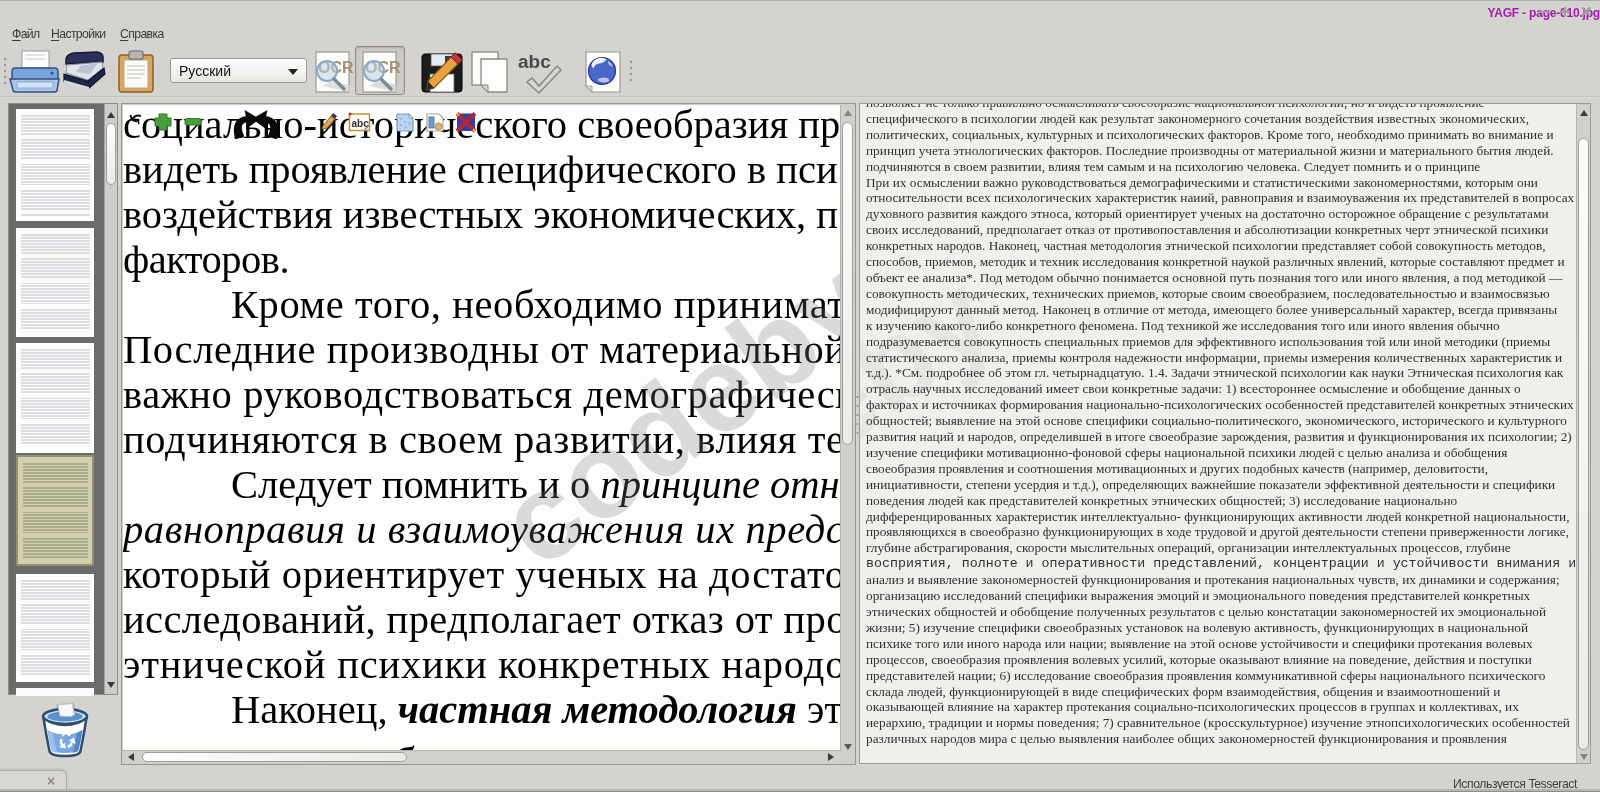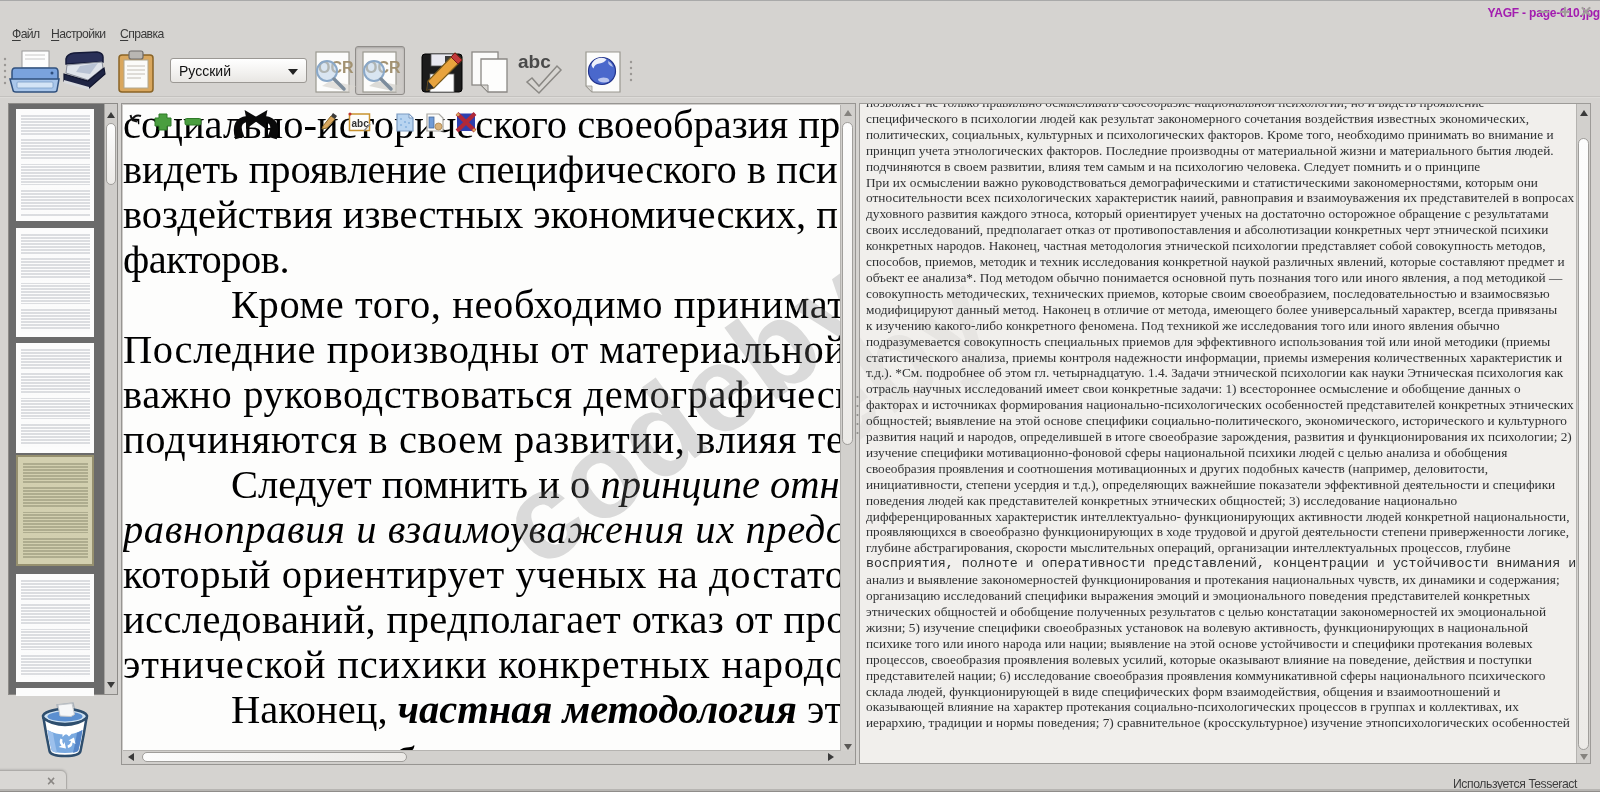--- a/index.html
+++ b/index.html
@@ -356,20 +356,21 @@
 <div style="white-space:nowrap;">анализ и выявление закономерностей функционирования и протекания национальных чувств, их динамики и содержания;</div>
 <div style="white-space:nowrap;">организацию исследований специфики выражения эмоций и эмоционального поведения представителей конкретных</div>
 <div style="white-space:nowrap;">этнических общностей и обобщение полученных результатов с целью констатации закономерностей их эмоциональной</div>
 <div style="white-space:nowrap;">жизни; 5) изучение специфики своеобразных установок на волевую активность, функционирующих в национальной</div>
 <div style="white-space:nowrap;">психике того или иного народа или нации; выявление на этой основе устойчивости и специфики протекания волевых</div>
 <div style="white-space:nowrap;">процессов, своеобразия проявления волевых усилий, которые оказывают влияние на поведение, действия и поступки</div>
 <div style="white-space:nowrap;">представителей нации; 6) исследование своеобразия проявления коммуникативной сферы национального психического</div>
 <div style="white-space:nowrap;">склада людей, функционирующей в виде специфических форм взаимодействия, общения и взаимоотношений и</div>
 <div style="white-space:nowrap;">оказывающей влияние на характер протекания социально-психологических процессов в группах и коллективах, их</div>
 <div style="white-space:nowrap;">иерархию, традиции и нормы поведения; 7) сравнительное (кросскультурное) изучение этнопсихологических особенностей</div>
+<div style="white-space:nowrap;">различных народов мира с целью выявления наиболее общих закономерностей функционирования и проявления</div>
 </div>
   <div id="rp-vsb">
     <div class="arrup" style="left:3px; top:6px;"></div>
     <div class="sbthumbh" style="left:1px; top:34px; width:11px; height:612px;"></div>
     <div class="arrdn" style="left:3px; top:650px; border-top-color:#85837f;"></div>
   </div>
 </div>
 <div id="status">Используется Tesseract</div>
 <div id="botline1"></div>
 <div id="botline2"></div>

